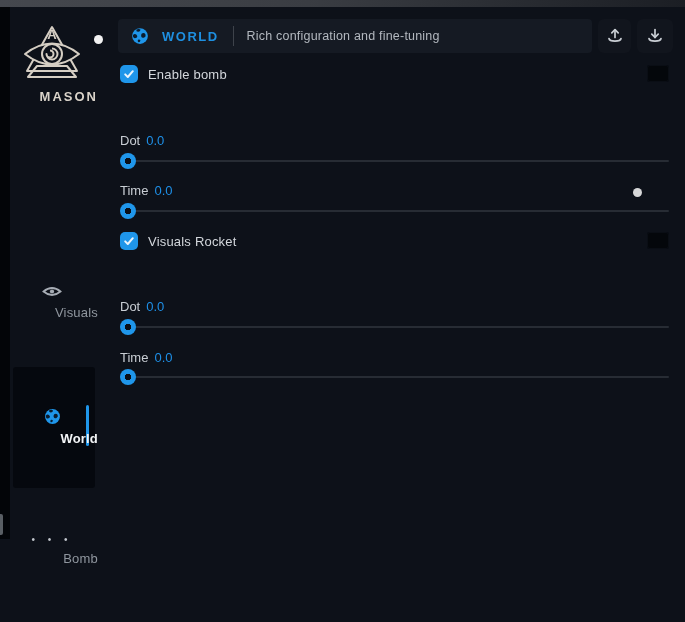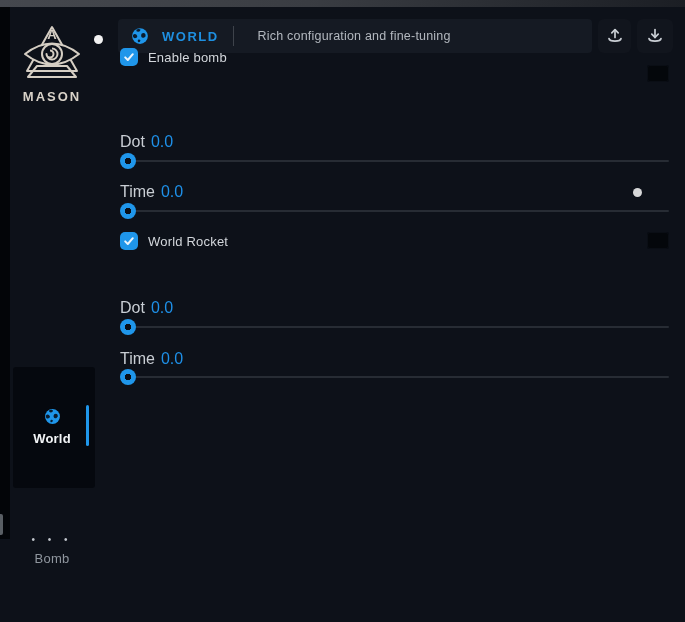--- a/index.html
+++ b/index.html
@@ -21,21 +21,21 @@
     background:#030508;
   }
   .left-tick{
     position:absolute;left:0;top:514px;width:3px;height:21px;
     background:#6f747b;border-radius:0 2px 2px 0;opacity:.8;
   }
 
   
   .sidebar-item{position:absolute;left:6px;width:92px;text-align:center;cursor:default;}
   .sb-icon{display:block;margin:0 auto;}
-  .sb-label{display:block;margin-top:6px;font-size:13px;color:#8f969e;letter-spacing:.2px;}
+  .sb-label{display:block;margin-top:6px;font-size:13px;color:#8f969e;letter-spacing:.2px;text-align:right;}
   .brand-label{font-size:13px;font-weight:bold;letter-spacing:2px;color:#d9d3c9;}
   .world-block{
     position:absolute;left:13px;top:367px;width:82px;height:121px;
     background:#05080e;border-radius:3px;
   }
   .world-indicator{
     position:absolute;left:86px;top:405px;width:3px;height:41px;
     background:#1f96ea;border-radius:2px;
   }
   .sb-label-selected{color:#f2f4f6;font-weight:bold;}
@@ -46,40 +46,40 @@
     position:absolute;left:118px;top:19px;width:474px;height:34px;
     background:#151a23;border-radius:4px;
     display:flex;align-items:center;
   }
   .header-globe{margin-left:13px;}
   .header-title{
     margin-left:13px;font-size:13px;font-weight:bold;letter-spacing:1.5px;
     color:#1e8fe0;
   }
   .header-divider{width:1px;height:20px;background:#3e434b;margin-left:14px;}
-  .header-subtitle{margin-left:24px;font-size:12.5px;color:#b3b8bf;letter-spacing:.2px;}
+  .header-subtitle{margin-left:13px;font-size:12.5px;color:#b3b8bf;letter-spacing:.2px;}
   .icon-btn{
     position:absolute;top:19px;height:34px;border-radius:6px;background:#11151d;
     display:flex;align-items:center;justify-content:center;cursor:pointer;
   }
   .icon-btn.upload{left:598px;width:33px;}
   .icon-btn.download{left:637px;width:36px;}
 
   
   .check-row{position:absolute;left:120px;display:flex;align-items:center;}
   .checkbox{
     width:18px;height:18px;border-radius:5px;background:#1f96ea;
     display:flex;align-items:center;justify-content:center;flex:0 0 auto;cursor:pointer;
   }
   .check-label{margin-left:10px;font-size:13px;color:#d3d7dc;letter-spacing:.2px;}
   .keybind-box{
     position:absolute;left:647px;width:22px;height:17px;border-radius:3px;
     background:#04070b;box-shadow:0 0 0 1px #0a0e15 inset;cursor:pointer;
   }
-  .slider-label{position:absolute;left:120px;font-size:16px;color:#c9ced4;}
+  .slider-label{position:absolute;left:120px;font-size:13px;color:#c9ced4;}
   .slider-label .val{color:#1e90e8;margin-left:6px;}
   .slider-track{
     position:absolute;left:121px;width:548px;height:2px;background:#272c34;border-radius:1px;cursor:pointer;
   }
   .slider-handle{
     position:absolute;left:120px;width:16px;height:16px;border-radius:50%;cursor:pointer;
     background:radial-gradient(circle,#0b0f16 0 3px,#1f96ea 3.2px);
   }
 
   
@@ -104,20 +104,27 @@
         <path d="M5 29 Q32 8 59 29 Q32 50 5 29 Z" fill="#0d1119"></path>
         <circle cx="32" cy="29" r="10"></circle>
         <path d="M32 23.5 a5.5 5.5 0 1 1 -5.5 5.5 a3.5 3.5 0 1 0 3.5 -3.5"></path>
       </g>
       <text x="32" y="14" text-anchor="middle" font-size="13" font-family="Liberation Sans, sans-serif" fill="#d5cec3" font-weight="bold">A</text>
     </svg>
     <span class="sb-label brand-label">MASON</span>
   </div>
 
 
+  <div class="sidebar-item" style="top:284px">
+    <svg class="sb-icon" width="20" height="15" viewBox="0 0 20 15">
+      <path d="M1.5 7.5 Q10 0.5 18.5 7.5 Q10 14.5 1.5 7.5 Z" fill="none" stroke="#a7adb5" stroke-width="1.8"></path>
+      <circle cx="10" cy="7.5" r="2.1" fill="#a7adb5"></circle>
+    </svg>
+    <span class="sb-label">Visuals</span>
+  </div>
 
   <div class="world-block"></div>
   <div class="world-indicator"></div>
   <div class="sidebar-item" style="top:408px">
     <svg class="sb-icon" width="17" height="17" viewBox="0 0 16 16">
       <circle cx="8" cy="8" r="7" fill="#1f96ea"></circle>
       <g fill="#0a1c2e">
         <path d="M4.8 2.2 q2.6-1.1 3.7.3 q-.4 1.9-2.3 1.7 Q4.3 4.1 4.8 2.2Z"></path>
         <path d="M1.8 7 q1.6-1.6 3.1-.1 q1.5 1.5.1 2.6 q-2 1-2.9-.4Q1.4 8 1.8 7Z"></path>
         <path d="M9.6 5.8 q2.1-1 3.2.6 q.9 2-1 3 q-2.1.8-2.7-1Q8.8 6.7 9.6 5.8Z"></path>
@@ -155,21 +162,21 @@
     </svg>
   </div>
   <div class="icon-btn download">
     <svg width="20" height="20" viewBox="0 0 20 20" fill="none" stroke="#c9ced4" stroke-width="1.7" stroke-linecap="round" stroke-linejoin="round">
       <path d="M10 3.6 V11.4"></path>
       <path d="M6.8 8.2 L10 11.4 L13.2 8.2"></path>
       <path d="M4 12.5 c.6 3.4 11.4 3.4 12 0"></path>
     </svg>
   </div>
 
-  <div class="check-row" style="top:48px">
+  <div class="check-row" style="top:65px">
     <div class="checkbox">
       <svg width="12" height="12" viewBox="0 0 12 12" fill="none" stroke="#eaf4fc" stroke-width="2" stroke-linecap="round" stroke-linejoin="round">
         <path d="M2.2 6.4 L4.8 9 L9.8 3.2"></path>
       </svg>
     </div>
     <span class="check-label">Enable bomb</span>
   </div>
   <div class="keybind-box" style="top:65px"></div>
 
 
@@ -184,21 +191,21 @@
   </div>
   <div class="slider-track" style="top:210px"></div>
   <div class="slider-handle" style="top:203px"></div>
 
   <div class="check-row" style="top:232px">
     <div class="checkbox">
       <svg width="12" height="12" viewBox="0 0 12 12" fill="none" stroke="#eaf4fc" stroke-width="2" stroke-linecap="round" stroke-linejoin="round">
         <path d="M2.2 6.4 L4.8 9 L9.8 3.2"></path>
       </svg>
     </div>
-    <span class="check-label">World Rocket</span>
+    <span class="check-label">Visuals Rocket</span>
   </div>
   <div class="keybind-box" style="top:232px"></div>
 
 
   <div class="slider-label" style="top:299px">
     <span>Dot</span><span class="val">0.0</span>
   </div>
   <div class="slider-track" style="top:326px"></div>
   <div class="slider-handle" style="top:319px"></div>
 

